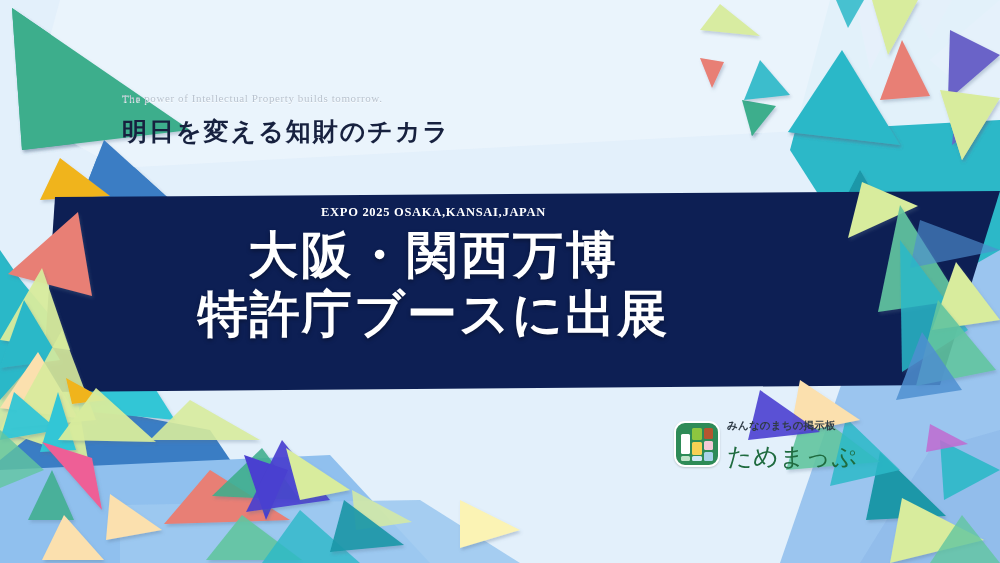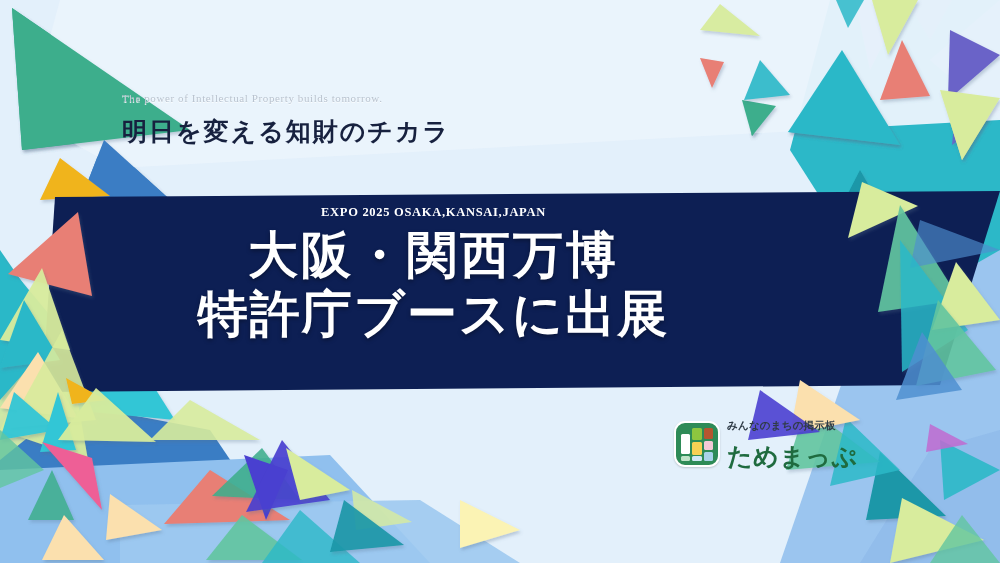--- a/index.html
+++ b/index.html
@@ -105,21 +105,21 @@
     font-size:10.5px;
     font-weight:700;
     letter-spacing:0.2px;
     color:#2f3b46;
     margin-bottom:13px;
     white-space:nowrap;
   }
   .logo-name{
     font-family:"DejaVu Sans","Liberation Sans", sans-serif;
     font-size:25px;
-    font-weight:700;
+    font-weight:400;
     letter-spacing:0.5px;
     color:#1f6b3f;
     white-space:nowrap;
     line-height:1;
   }
 </style>
 </head>
 <body>
 
 <div id="poster">

